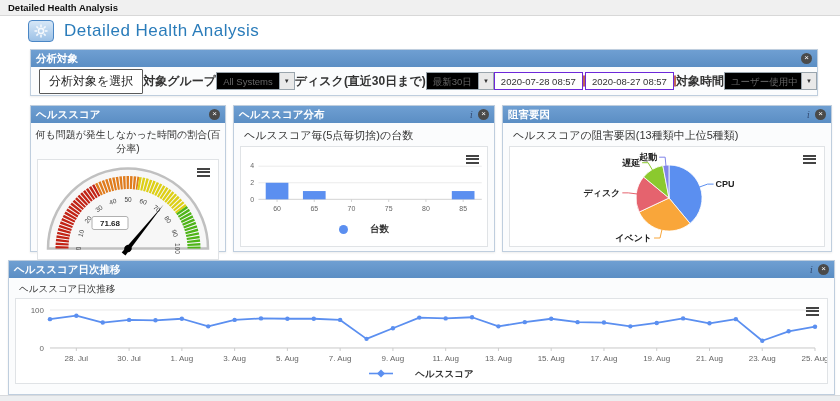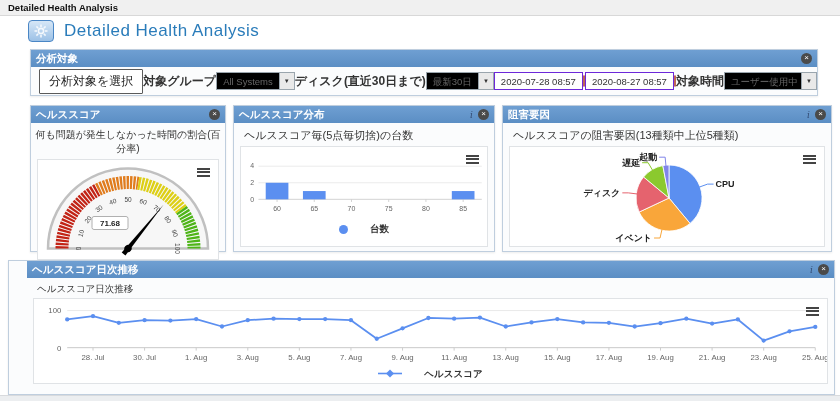--- a/index.html
+++ b/index.html
@@ -37,21 +37,21 @@
   .cpanel .cbody { position:relative; height:129px; }
   .subtitle { padding:5px 10px 0; font-size:11px; color:#333; }
   .subtitle.center { text-align:center; padding:5px 2px 0; font-size:10px; }
   .card { position:relative; margin:3px 6px 0; border:1px solid #e0e3e6; background:#fff; }
   .menu { position:absolute; top:6px; right:8px; width:13px; cursor:pointer; }
   .menu i { display:block; height:2px; background:#444; margin:1.6px 0; }
   .legend { display:flex; justify-content:center; align-items:center; gap:22px;
     font-size:9.5px; font-weight:bold; color:#333; height:16px; }
   .dot { width:9px; height:9px; border-radius:50%; }
   
-  .daily { margin:8px 5px 0 8px; height:135px;padding-left:18px; }
+  .daily { margin:8px 5px 0 8px; height:135px; }
   .daily .cbody { position:relative; height:116px; }
   .drow { display:flex; align-items:center; padding:5px 10px 2px; gap:34px; }
   .dlabel { font-size:9.5px; color:#333; }
   .dcard { margin:0 6px; height:86px; padding-top:2px; }
   .chart { display:block; width:100%; }
   .footer { height:7px; background:#eceef0; border-top:1px solid #d8dadd; }
   svg text { font-family:"Liberation Sans","DejaVu Sans",sans-serif; }
 </style>
 </head>
 <body>

